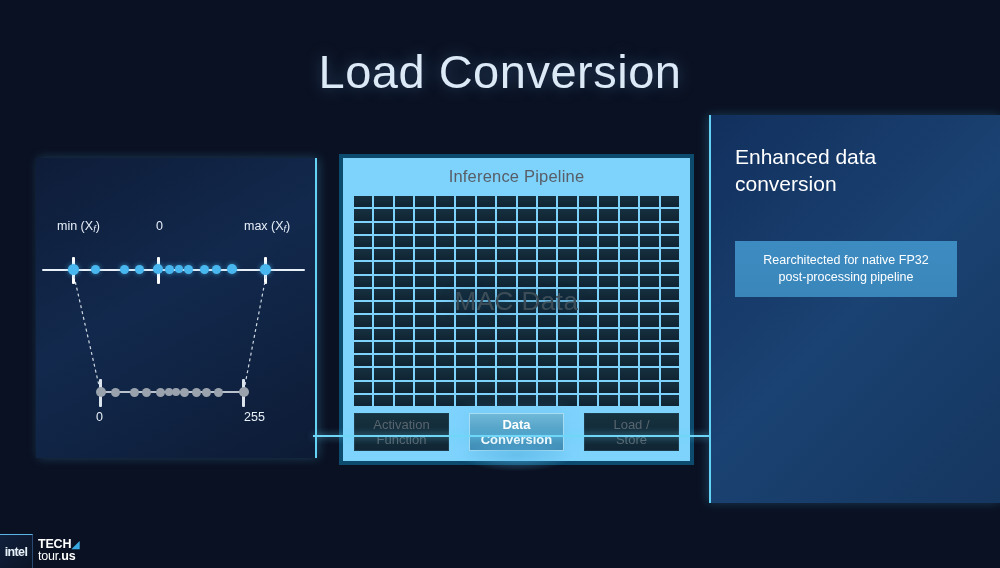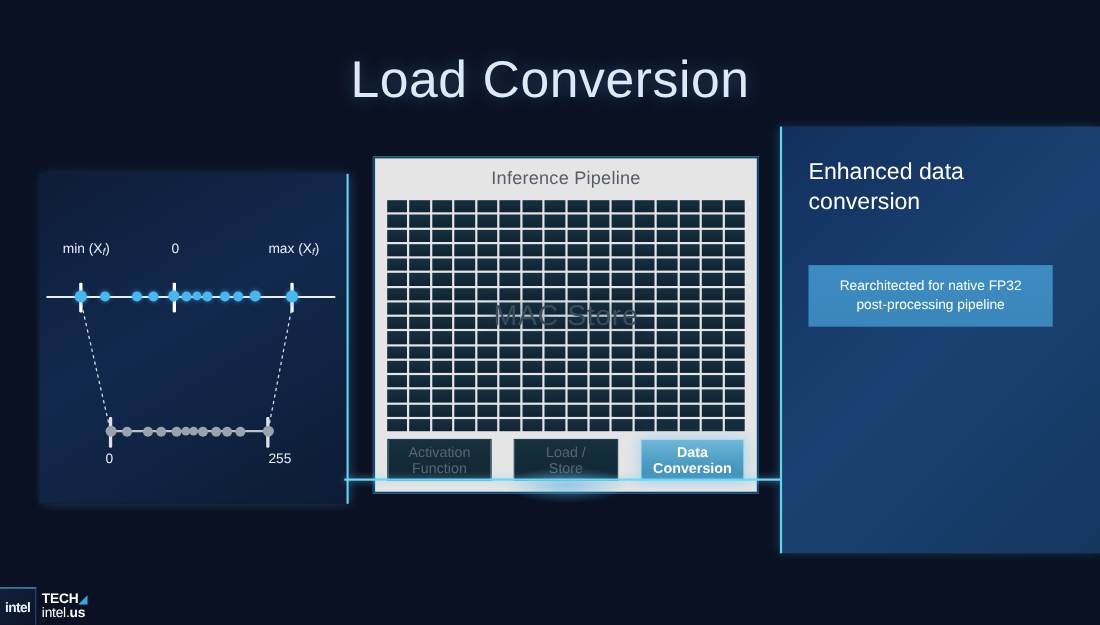--- a/index.html
+++ b/index.html
@@ -48,23 +48,23 @@
   .axis-line{position:absolute;background:#e9f1f8;height:2px;border-radius:1px;}
   .tick{position:absolute;background:#ffffff;width:3px;border-radius:1px;}
   .dot{position:absolute;border-radius:50%;}
   .dot.blue{background:#49b7ef;box-shadow:0 0 5px rgba(73,183,239,0.65);}
   .dot.gray{background:#9aa3ad;}
   .connector{position:absolute;}
   .bnum{position:absolute;color:#e8eff7;font-size:12.5px;}
 
   
   .center-panel{
-    position:absolute;left:339px;top:142px;width:347px;height:303px;
-    background:#e5e5e5;
-    border:2px solid #0c4a6e;
+    position:absolute;left:339px;top:154px;width:347px;height:303px;
+    background:#7dd3fc;
+    border:4px solid #0c4a6e;
   }
   .cp-title{
     position:absolute;left:0;right:0;top:9px;text-align:center;
     font-size:16.5px;color:#585d66;font-weight:400;letter-spacing:0.2px;
   }
   .mac-wrap{
     position:absolute;left:11px;top:38px;width:325px;height:210px;
   }
   .mac-grid{
     position:absolute;inset:0;
@@ -475,43 +475,43 @@
           <div class="mac-cell"></div>
           <div class="mac-cell"></div>
           <div class="mac-cell"></div>
           <div class="mac-cell"></div>
           <div class="mac-cell"></div>
           <div class="mac-cell"></div>
           <div class="mac-cell"></div>
           <div class="mac-cell"></div>
           <div class="mac-cell"></div>
         </div>
-      <div class="mac-text">MAC Store</div>
+      <div class="mac-text">MAC Data</div>
     </div>
 
     <div class="cp-blocks">
       <div class="cp-block">
         <span>
           <span>Activation</span><br>
           <span>Function</span>
-        </span>
-      </div>
-      <div class="cp-block">
-        <span>
-          <span>Load /</span><br>
-          <span>Store</span>
         </span>
       </div>
       <div class="cp-block active">
         <span>
           <span>Data</span><br>
           <span>Conversion</span>
         </span>
         <div class="dc-glow"></div>
       </div>
+      <div class="cp-block">
+        <span>
+          <span>Load /</span><br>
+          <span>Store</span>
+        </span>
+      </div>
     </div>
   </div>
 
   <div class="link-line"></div>
 
   <div class="right-panel">
     <div class="rp-title">
       <span>Enhanced data</span><br>
       <span>conversion</span>
     </div>
@@ -526,16 +526,16 @@
   </div>
 
   <div class="intel-box">
     <span class="intel-word">intel</span>
   </div>
   <div class="tt-logo">
     <div class="tt-row1">
       <span>TECH</span><span class="tt-acc">◢</span>
     </div>
     <div class="tt-row2">
-      <span>intel.</span><b>us</b>
+      <span>tour.</span><b>us</b>
     </div>
   </div>
 </div>
 
 </body></html>

